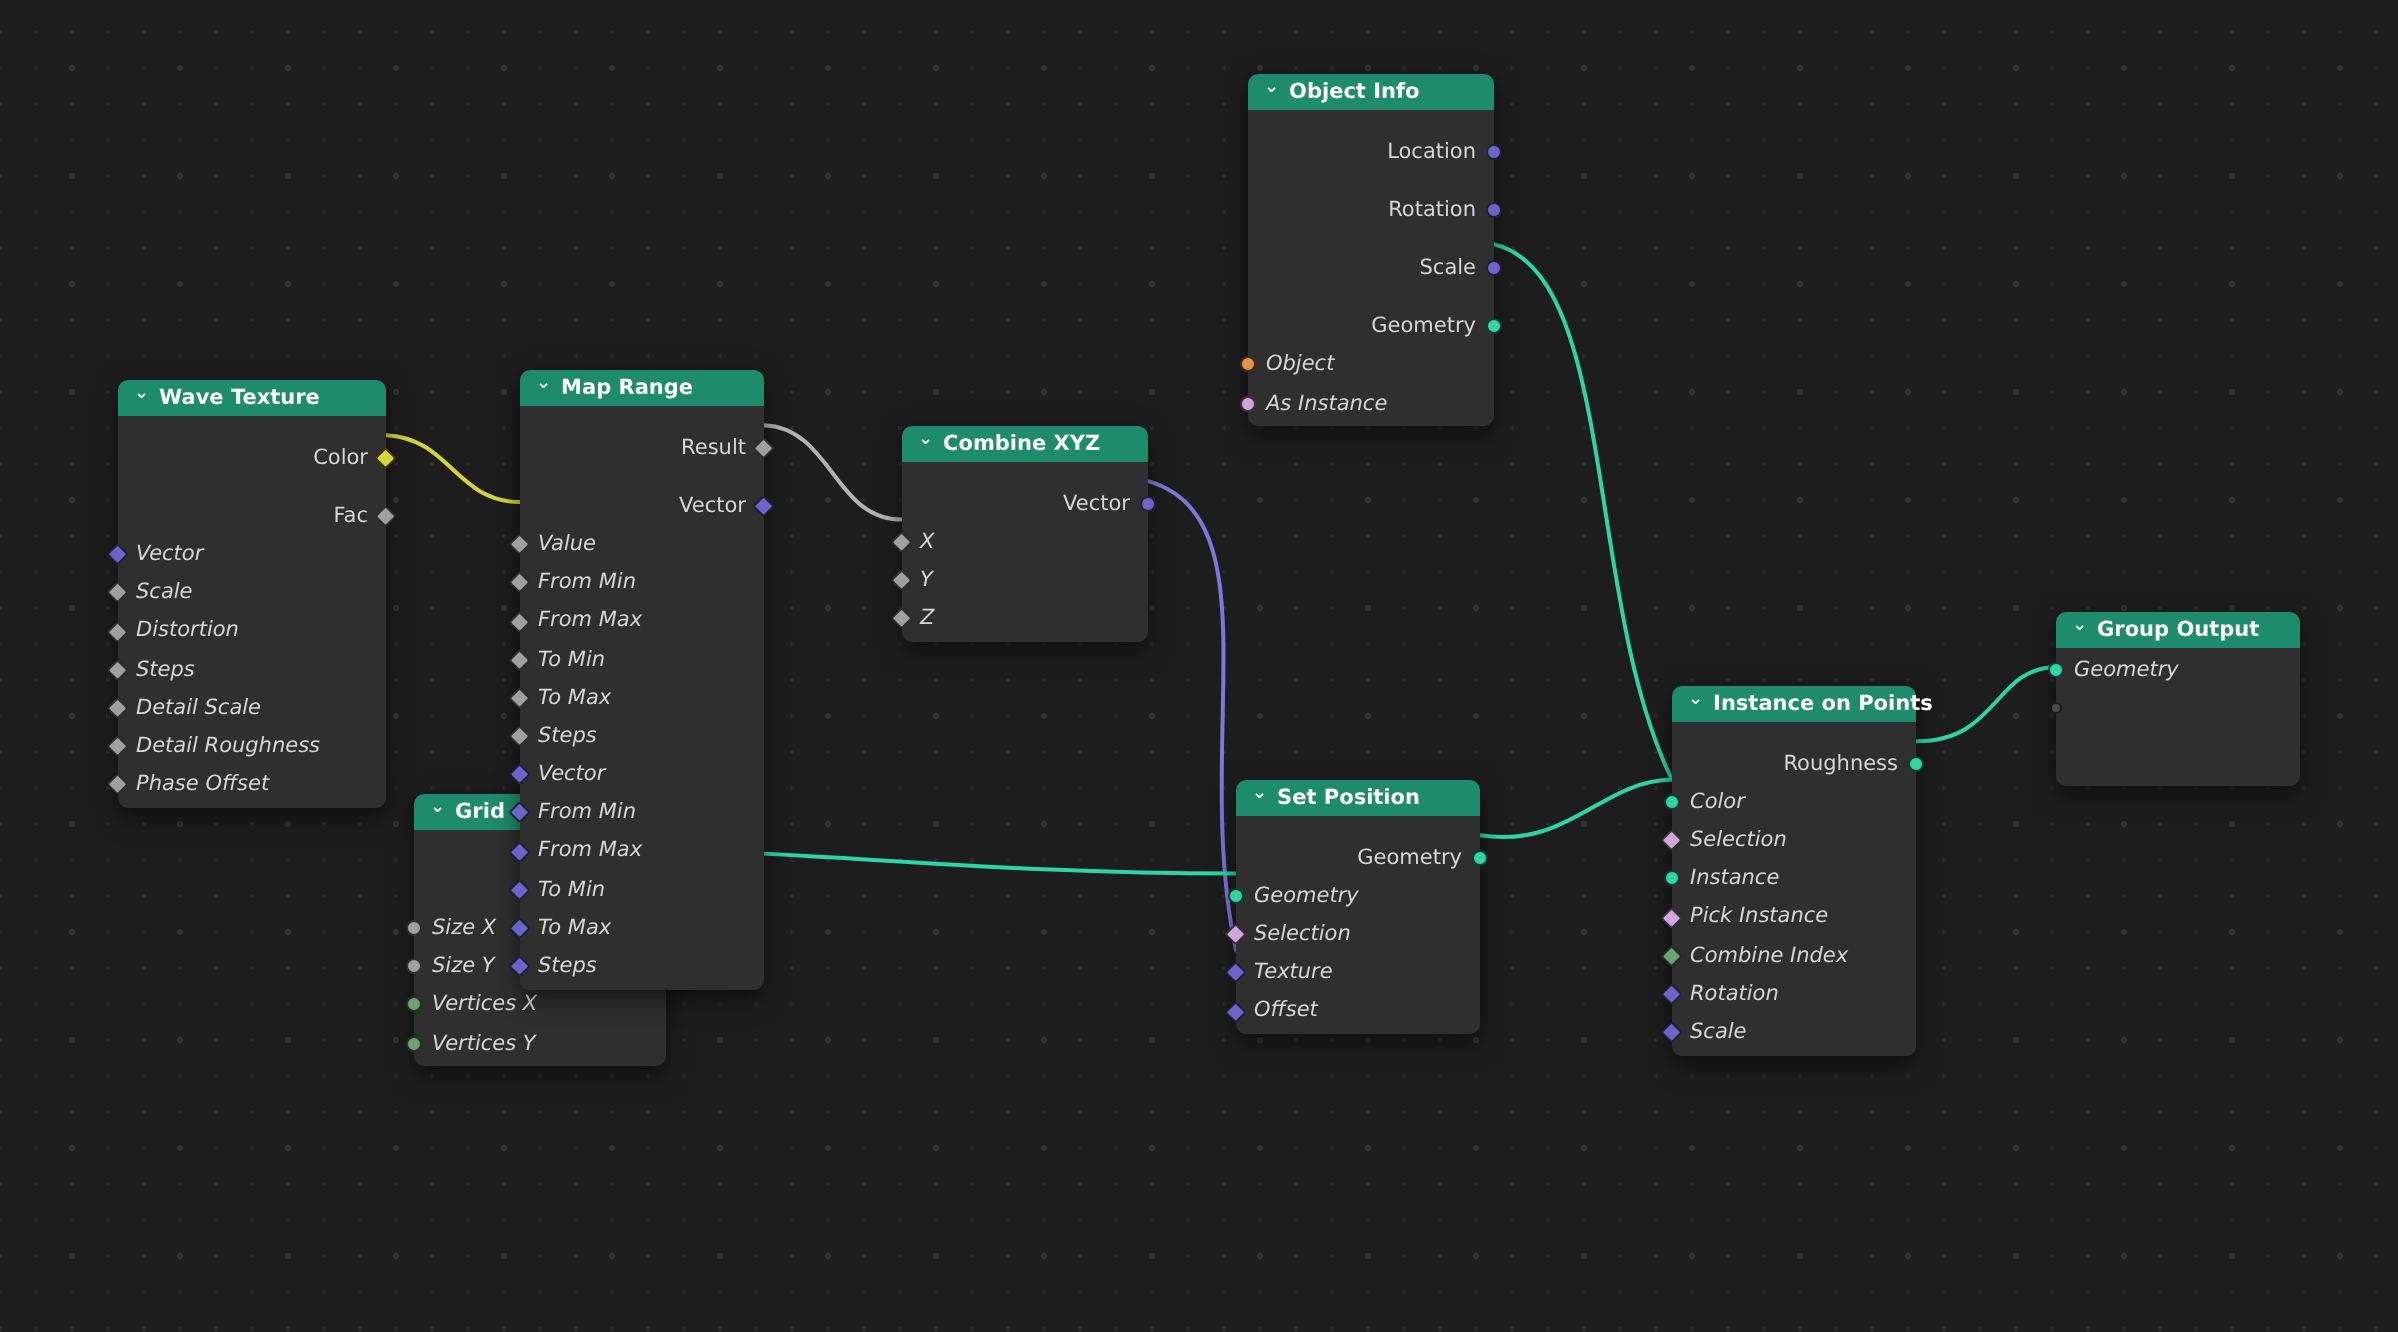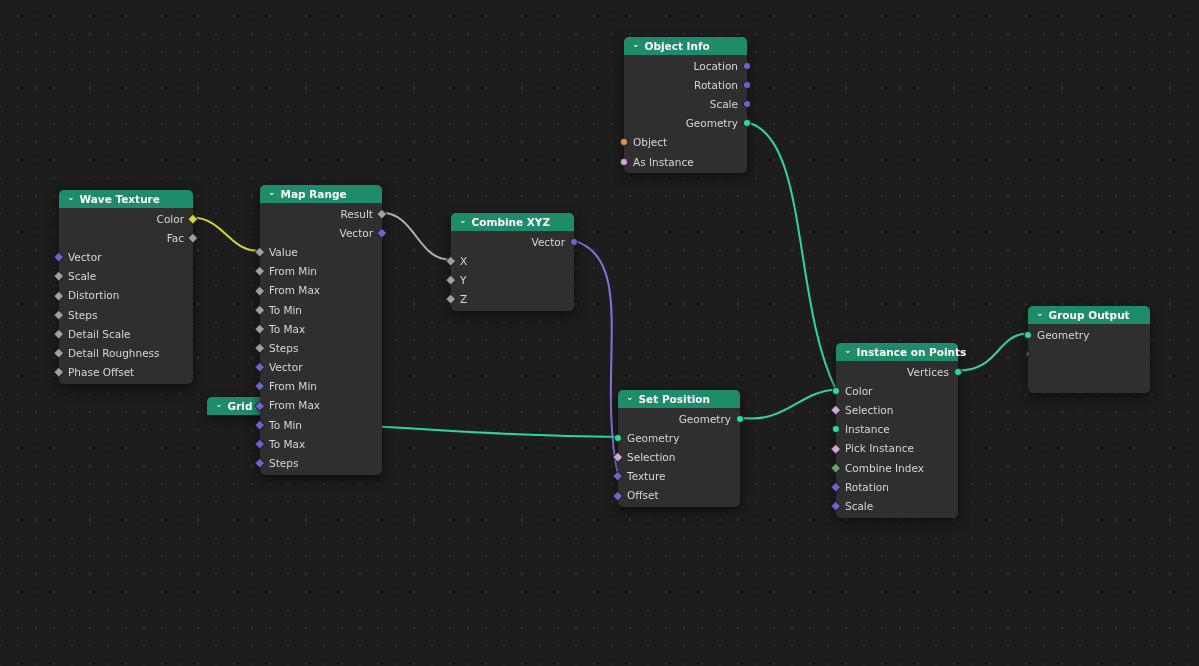--- a/index.html
+++ b/index.html
@@ -31,22 +31,22 @@
     color:#fff; font-weight:600; white-space:nowrap;
   }
   .chev { font-size:9px; line-height:1; margin-top:-3px; color:#eafff5; }
   .body {
     border-radius:0 0 5px 5px; background:#2f2f2f; padding:1px 0 2px 0;
   }
   .row {
     height:19.2px; position:relative; display:flex; align-items:center;
     color:#d6d6d6;
   }
-  .row.out { justify-content:flex-end; padding-right:9px; }
-  .row.in  { justify-content:flex-start; padding-left:9px; }
+  .row.out { justify-content:flex-end; padding-right:9px;margin-top:10px; }
+  .row.in  { justify-content:flex-start; padding-left:9px;font-style:italic; }
   .lbl { white-space:nowrap; }
   .sock {
     position:absolute; width:8px; height:8px; box-sizing:border-box;
     border:1px solid rgba(10,10,10,.75); border-radius:50%;
     top:calc(50% - 4px);
   }
   .in  .sock { left:-4px; }
   .out .sock { right:-4px; }
   .sock.diamond {
     width:7.6px; height:7.6px; border-radius:1.5px;
@@ -71,20 +71,39 @@
   <path d="M747,122.2 C809,137 792,300 836,389.8" stroke="#2dd6a1"></path>
   <path d="M740,417.6 C785,424.5 800,390.5 836,389.8" stroke="#2dd6a1"></path>
   <path d="M958,370.6 C999,371 997,333.6 1028,333.6" stroke="#2dd6a1"></path>
 </svg>
 
 <div class="node" style="left:207px;top:397px;width:126px;z-index:2">
   <div class="hdr" style="background: rgb(30, 140, 106);">
     <span class="chev">⌄</span>
     <span>Grid</span>
   </div>
+  <div class="body">
+    <div class="row-spacer"></div>
+    <div class="row in">
+      <span class="sock" style="background: rgb(160, 160, 160);"></span>
+      <span class="lbl">Size X</span>
+    </div>
+    <div class="row in">
+      <span class="sock" style="background: rgb(160, 160, 160);"></span>
+      <span class="lbl">Size Y</span>
+    </div>
+    <div class="row in">
+      <span class="sock" style="background: rgb(111, 161, 114);"></span>
+      <span class="lbl">Vertices X</span>
+    </div>
+    <div class="row in">
+      <span class="sock" style="background: rgb(111, 161, 114);"></span>
+      <span class="lbl">Vertices Y</span>
+    </div>
+  </div>
 </div>
 
 <div class="node" style="left:59px;top:190px;width:134px;z-index:3">
   <div class="hdr" style="background: rgb(30, 140, 106);">
     <span class="chev">⌄</span>
     <span>Wave Texture</span>
   </div>
   <div class="body">
     <div class="row out">
       <span class="lbl">Color</span>
@@ -277,21 +296,21 @@
   </div>
 </div>
 
 <div class="node" style="left:836px;top:343px;width:122px;z-index:3">
   <div class="hdr" style="background: rgb(30, 140, 106);">
     <span class="chev">⌄</span>
     <span>Instance on Points</span>
   </div>
   <div class="body">
     <div class="row out">
-      <span class="lbl">Vertices</span>
+      <span class="lbl">Roughness</span>
       <span class="sock" style="background: rgb(50, 214, 162);"></span>
     </div>
     <div class="row in">
       <span class="sock" style="background: rgb(50, 214, 162);"></span>
       <span class="lbl">Color</span>
     </div>
     <div class="row in">
       <span class="sock diamond" style="background: rgb(210, 166, 221);"></span>
       <span class="lbl">Selection</span>
     </div>

